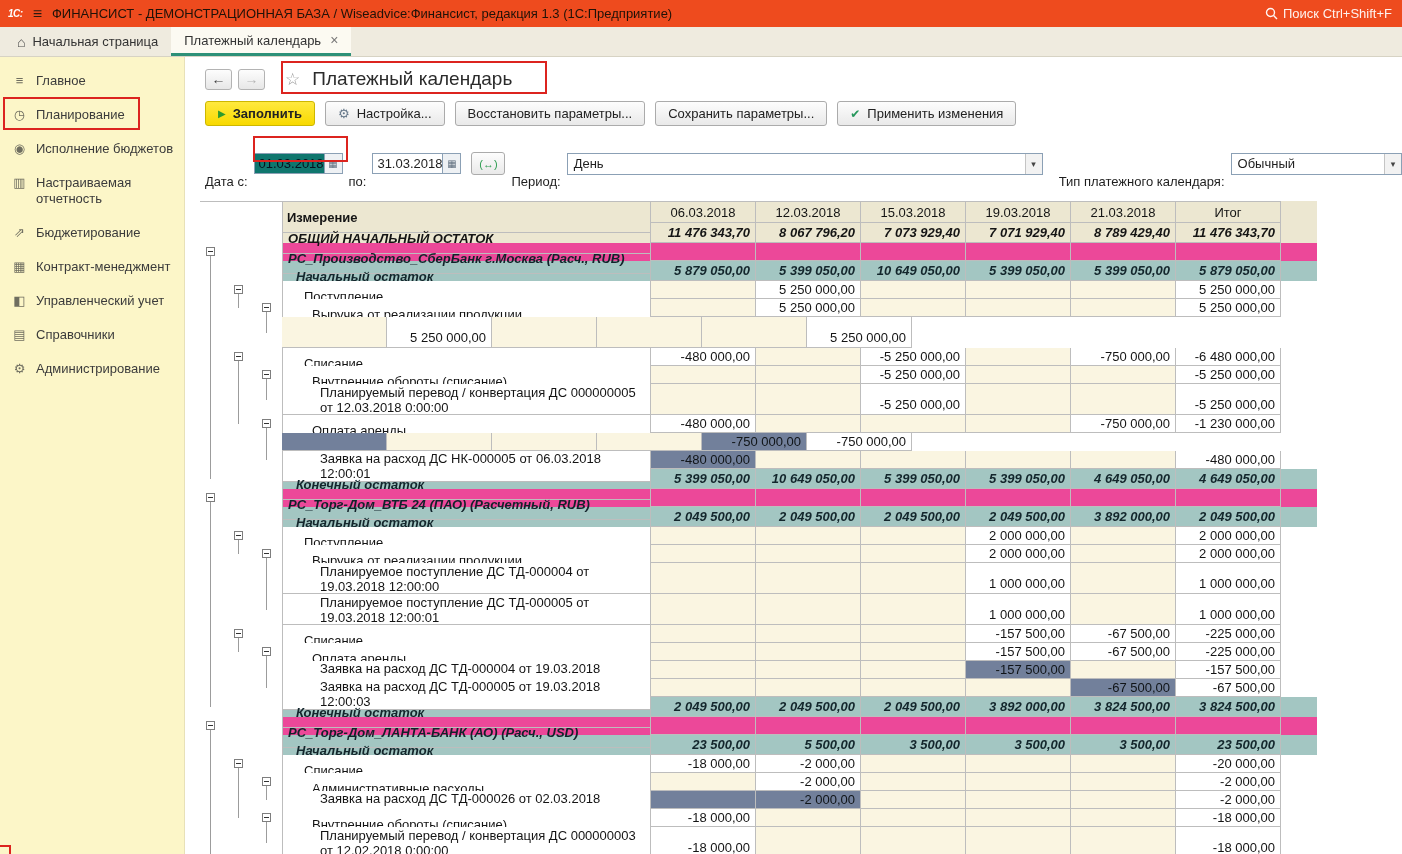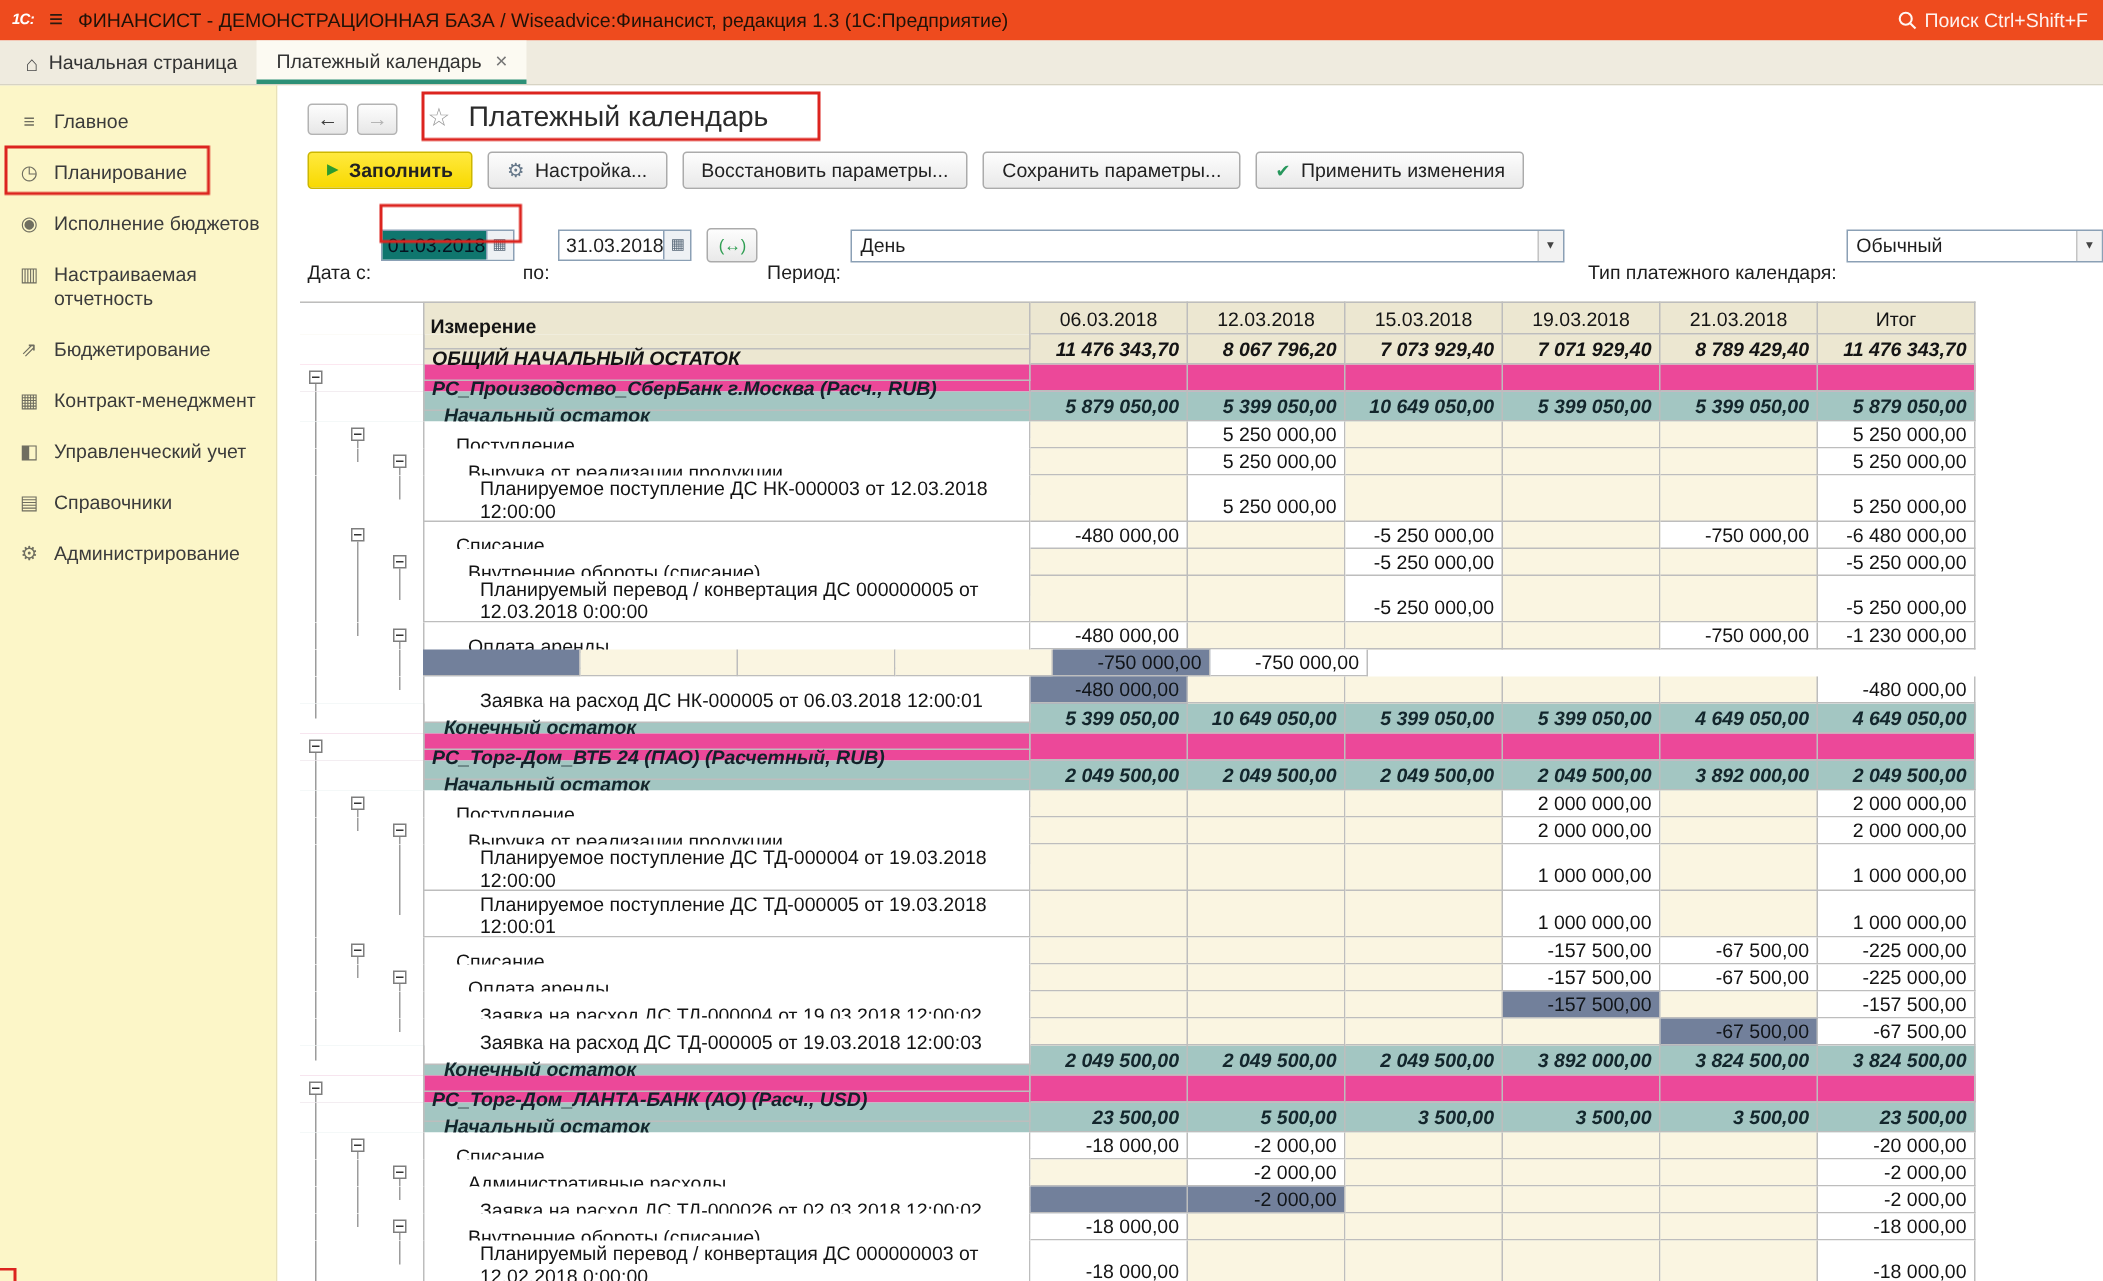--- a/index.html
+++ b/index.html
@@ -55,21 +55,21 @@
   .combo .cval{flex:1;display:flex;align-items:center;padding:0 6px;overflow:hidden;white-space:nowrap;}
   .combo .carrow{width:17px;border-left:1px solid #c4c4c4;background:#f2f2f2;display:flex;align-items:center;justify-content:center;font-size:9px;color:#444;flex:none;cursor:pointer;}
   .combo.period{width:476px;margin-right:10px;flex:none;}
   .combo.type{flex:1;min-width:0;}
 
   
   .gridwrap{margin:12px 0 0 15px;font-size:13px;color:#141414;}
   .grow{display:flex;width:1117px;}
   .cell{border-right:1px solid #bdbdbd;border-bottom:1px solid #bdbdbd;overflow:hidden;}
   .gutter{width:82px;border:none;position:relative;background:#fff;flex:none;}
-  .c-label{width:405px;display:flex;align-items:center;padding:15px 4px;border-left:1px solid #bdbdbd;flex:none;}
+  .c-label{width:369px;display:flex;align-items:center;padding:15px 4px;border-left:1px solid #bdbdbd;flex:none;}
   .c-num{width:105px;display:flex;align-items:center;justify-content:flex-end;padding:1px 5px;flex:none;white-space:nowrap;}
   .r-head{height:22px;background:#ece7d1;}
   .r-head .cell{border-top:1px solid #bdbdbd;}
   .r-head .c-num{justify-content:center;}
   .r-head .c-label{font-weight:bold;}
   .r-grand{height:20px;background:#ece7d1;font-weight:bold;font-style:italic;}
   .r-account{height:18px;background:#ec4899;font-weight:bold;font-style:italic;color:#12222a;}
   .r-subtotal{height:20px;background:#a3c6c2;font-weight:bold;font-style:italic;color:#13262c;}
   .r-detail{height:18px;}
   .r-detail.tall{height:31px;}
@@ -290,21 +290,20 @@
           <div class="cell c-num empty"></div>
           <div class="cell c-num empty"></div>
           <div class="cell c-num empty"></div>
           <div class="cell c-num filled">5 250 000,00</div>
         </div>
         <div class="grow r-detail tall">
           <div class="cell gutter">
             <div class="tline tl0 full"></div>
             <div class="tline tl2 top"></div>
           </div>
-          <div class="cell c-label" style="padding-left: 37px;">Планируемое поступление ДС НК-000003 от 12.03.2018 12:00:00</div>
           <div class="cell c-num empty"></div>
           <div class="cell c-num filled">5 250 000,00</div>
           <div class="cell c-num empty"></div>
           <div class="cell c-num empty"></div>
           <div class="cell c-num empty"></div>
           <div class="cell c-num filled">5 250 000,00</div>
         </div>
         <div class="grow r-detail">
           <div class="cell gutter">
             <div class="tline tl0 full"></div>

